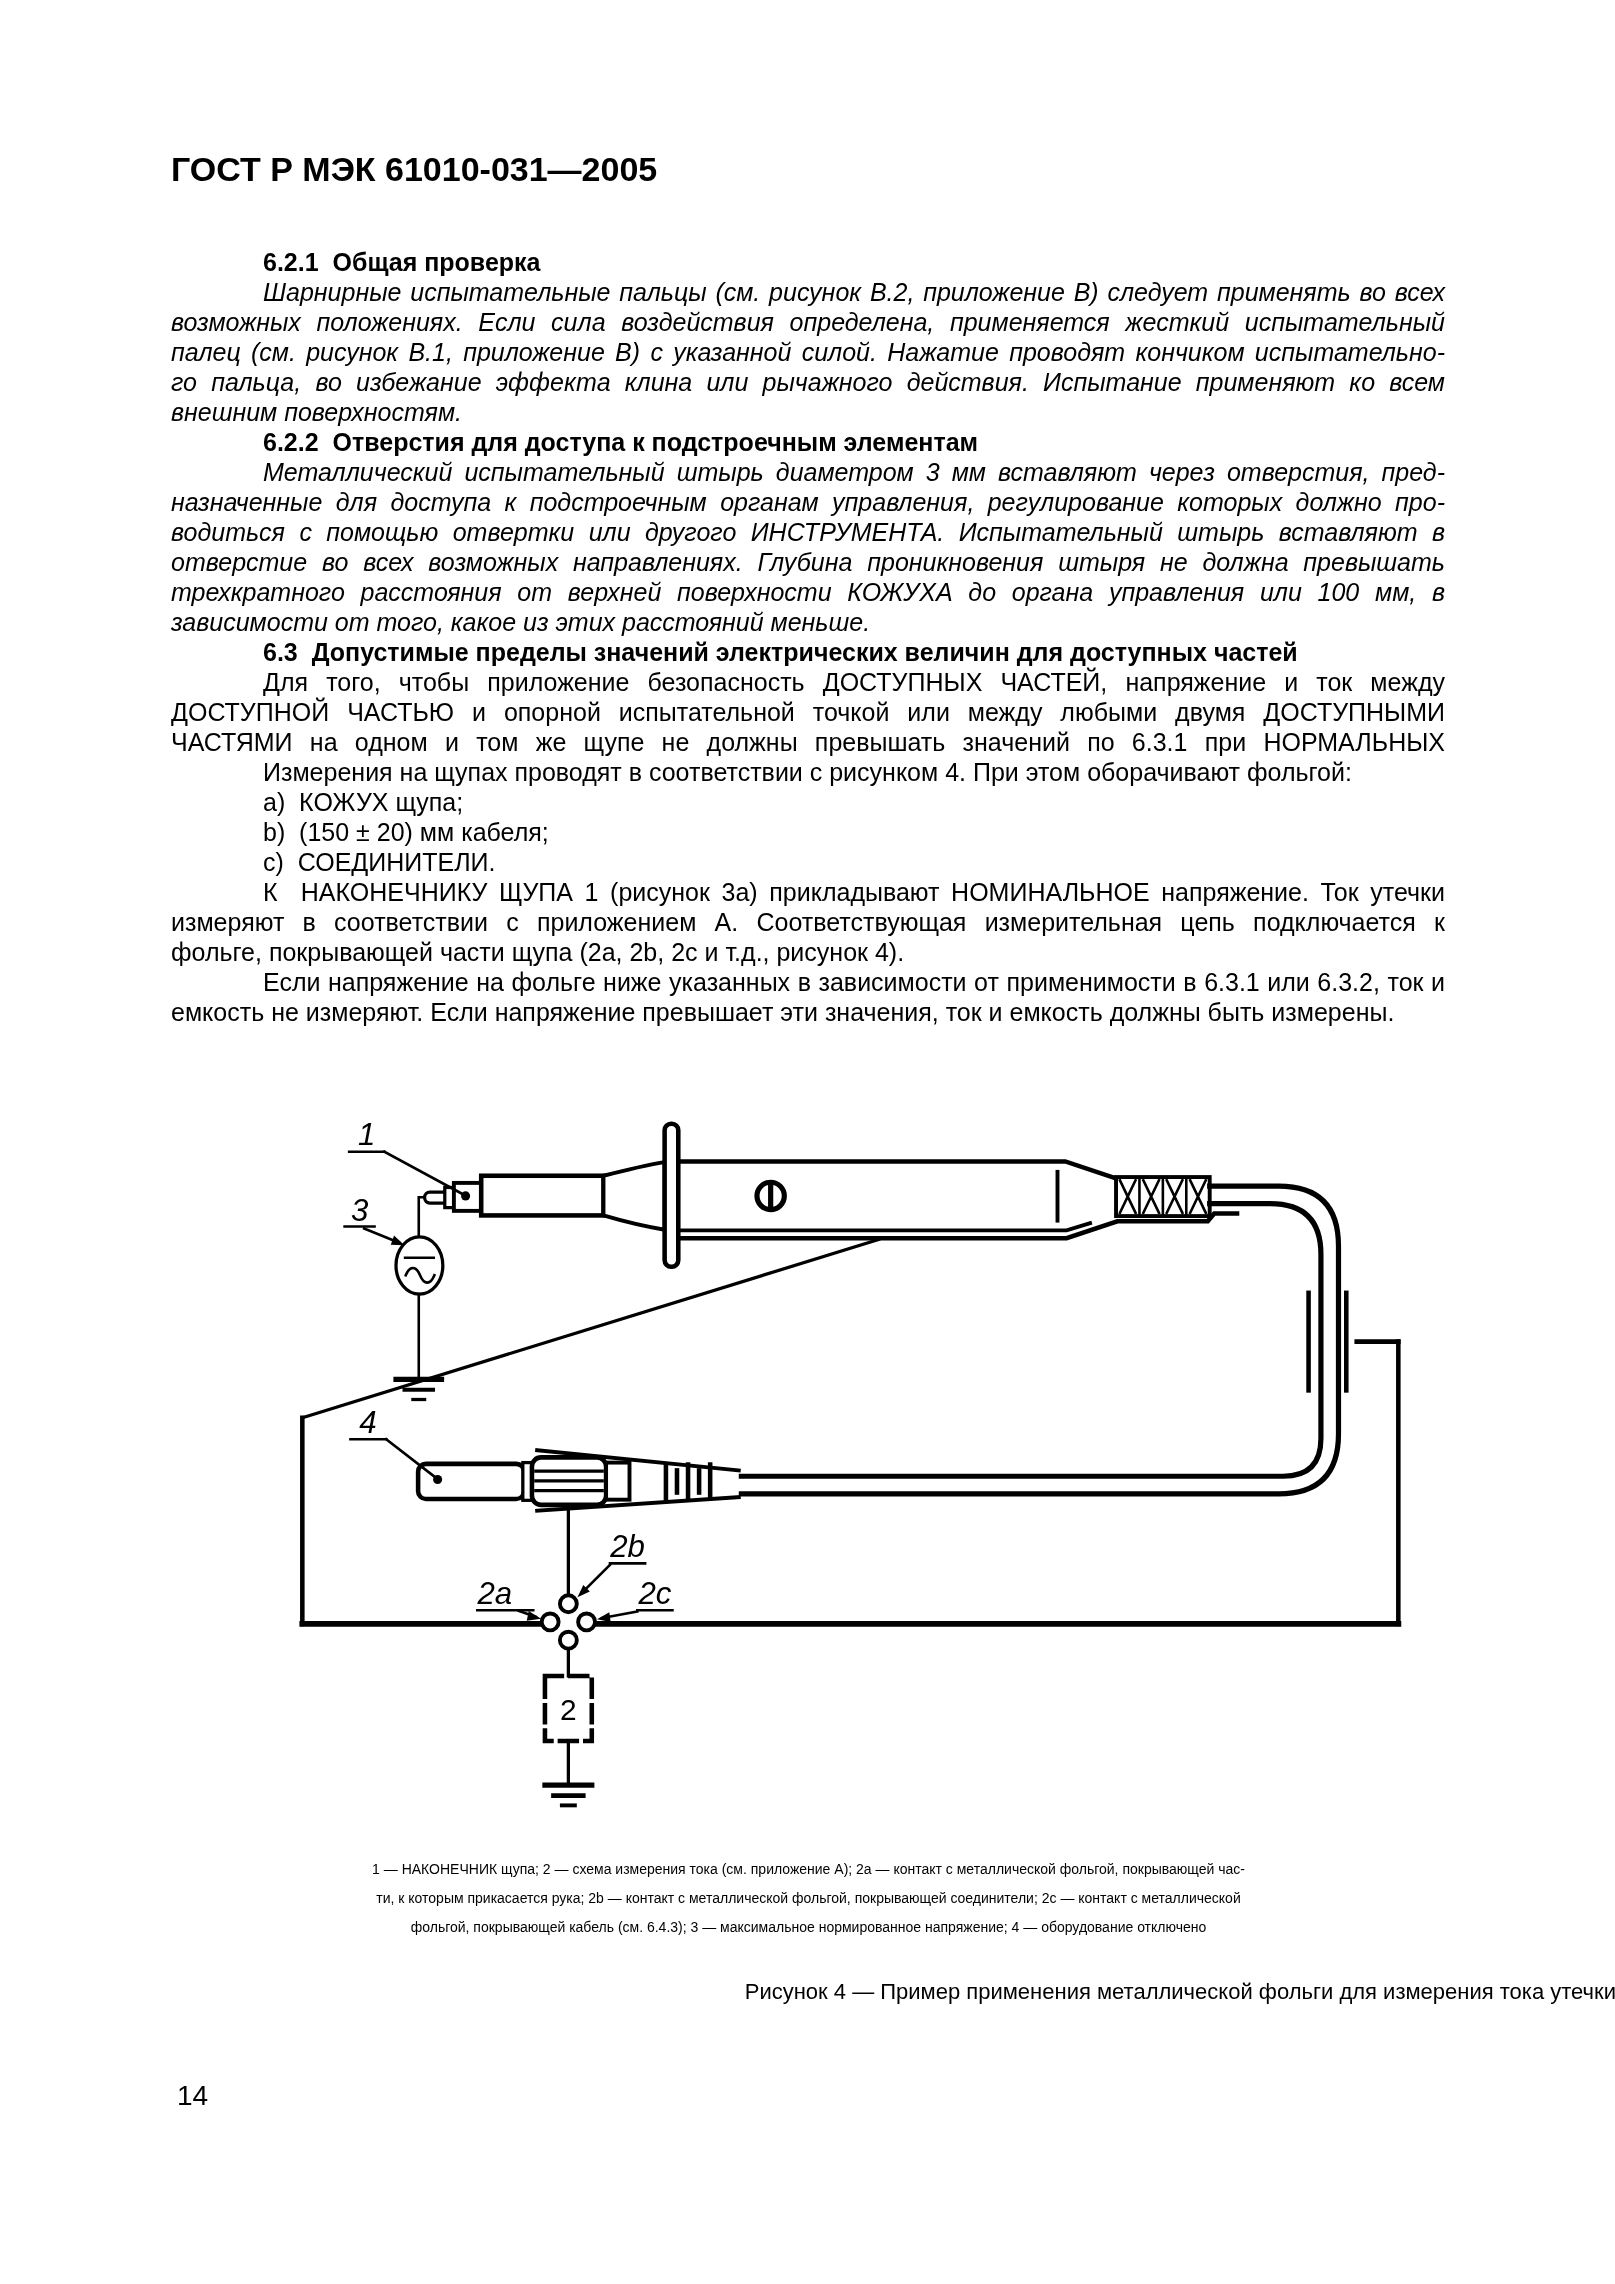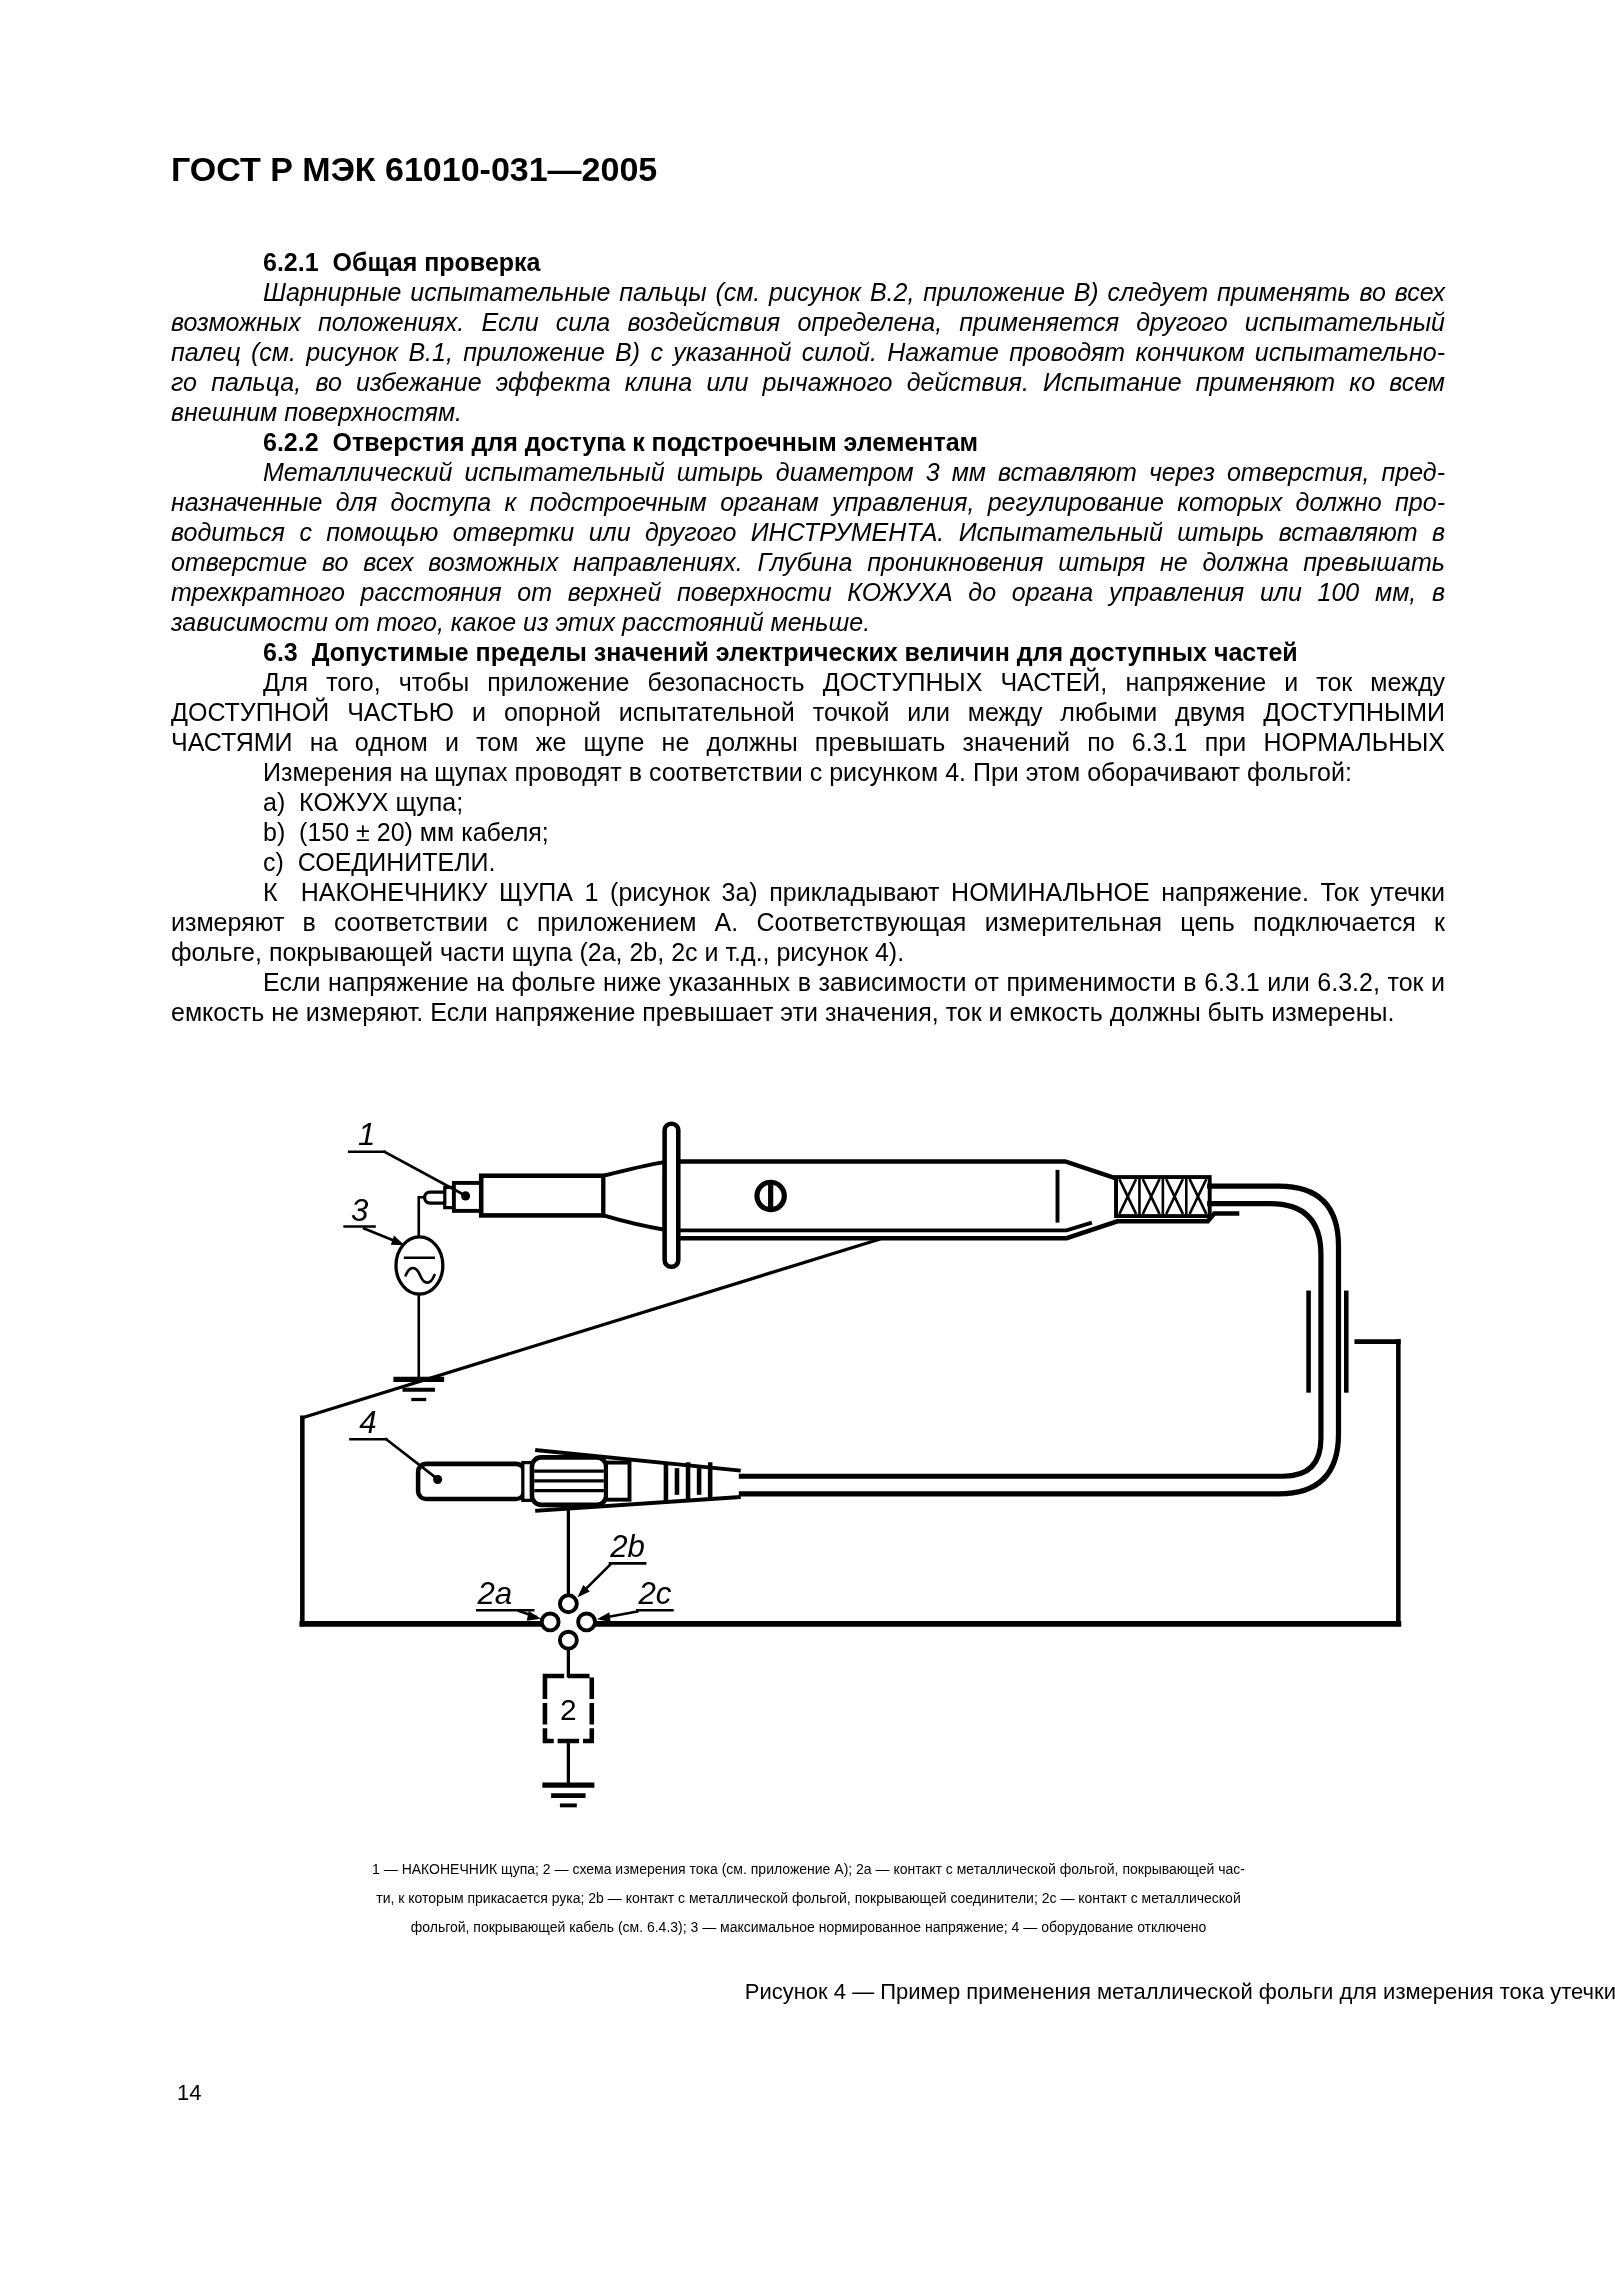--- a/index.html
+++ b/index.html
@@ -11,36 +11,36 @@
   .h{font-weight:bold;text-indent:92px;white-space:nowrap;}
   .p-line{text-align:justify;text-align-last:justify;}
   .p-line.first{text-indent:92px;}
   .p-line.last{text-align-last:left;}
   .p-line.italic{font-style:italic;}
   .list-line{text-indent:92px;}
   .figure-wrap{position:absolute;left:273px;top:1099px;width:1288px;height:735px;}
   .fig-caption{position:absolute;left:85px;top:1855px;width:1447px;
                font-size:14px;line-height:29px;text-align:center;}
   .fig-title{position:absolute;left:0;top:1979px;width:1616px;text-align:right;font-size:22px;}
-  .page-num{position:absolute;left:177px;top:2080px;font-size:22px;}
+  .page-num{position:absolute;left:177px;top:2080px;font-size:28px;}
   svg text{font-family:"Liberation Sans",sans-serif;fill:#000;stroke:none;}
   .lbl{font-style:italic;font-size:48px;}
   .lbl-box{font-size:46px;}
 </style>
 </head>
 <body>
 
 <div class="page">
 
   <div class="doc-header">ГОСТ Р МЭК 61010-031—2005</div>
 
   <div class="body-text">
       <div class="h">6.2.1&nbsp;&nbsp;Общая проверка</div>
       <div class="p-line first italic">Шарнирные испытательные пальцы (см. рисунок В.2, приложение В) следует применять во всех</div>
-      <div class="p-line italic">возможных положениях. Если сила воздействия определена, применяется другого испытательный</div>
+      <div class="p-line italic">возможных положениях. Если сила воздействия определена, применяется жесткий испытательный</div>
       <div class="p-line italic">палец (см. рисунок В.1, приложение В) с указанной силой. Нажатие проводят кончиком испытательно-</div>
       <div class="p-line italic">го пальца, во избежание эффекта клина или рычажного действия. Испытание применяют ко всем</div>
       <div class="p-line last italic">внешним поверхностям.</div>
       <div class="h">6.2.2&nbsp;&nbsp;Отверстия для доступа к подстроечным элементам</div>
       <div class="p-line first italic">Металлический испытательный штырь диаметром 3 мм вставляют через отверстия, пред-</div>
       <div class="p-line italic">назначенные для доступа к подстроечным органам управления, регулирование которых должно про-</div>
       <div class="p-line italic">водиться с помощью отвертки или другого ИНСТРУМЕНТА. Испытательный штырь вставляют в</div>
       <div class="p-line italic">отверстие во всех возможных направлениях. Глубина проникновения штыря не должна превышать</div>
       <div class="p-line italic">трехкратного расстояния от верхней поверхности КОЖУХА до органа управления или 100 мм, в</div>
       <div class="p-line last italic">зависимости от того, какое из этих расстояний меньше.</div>

